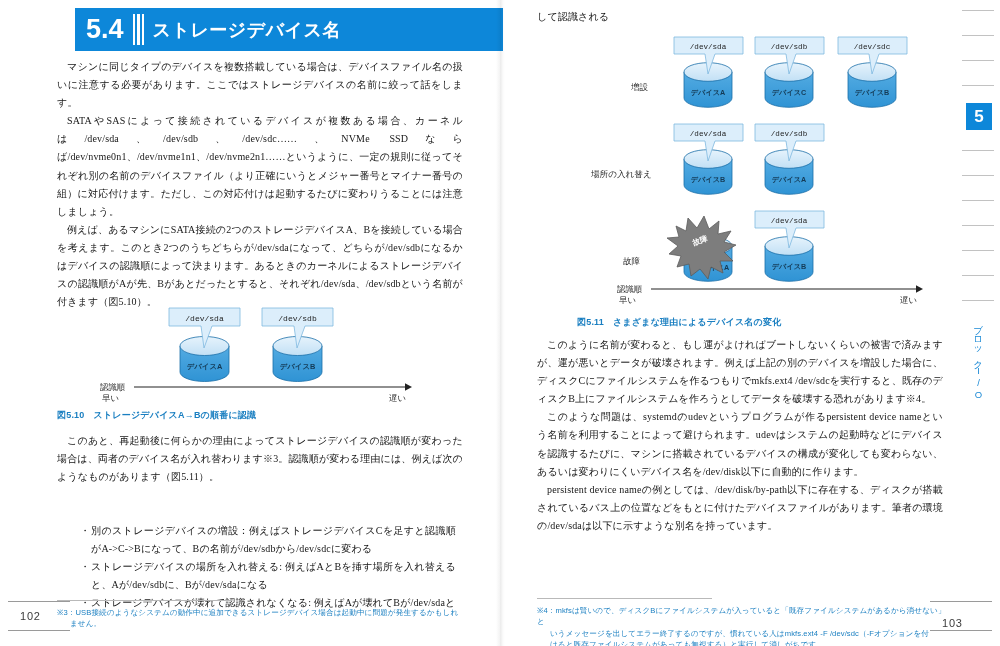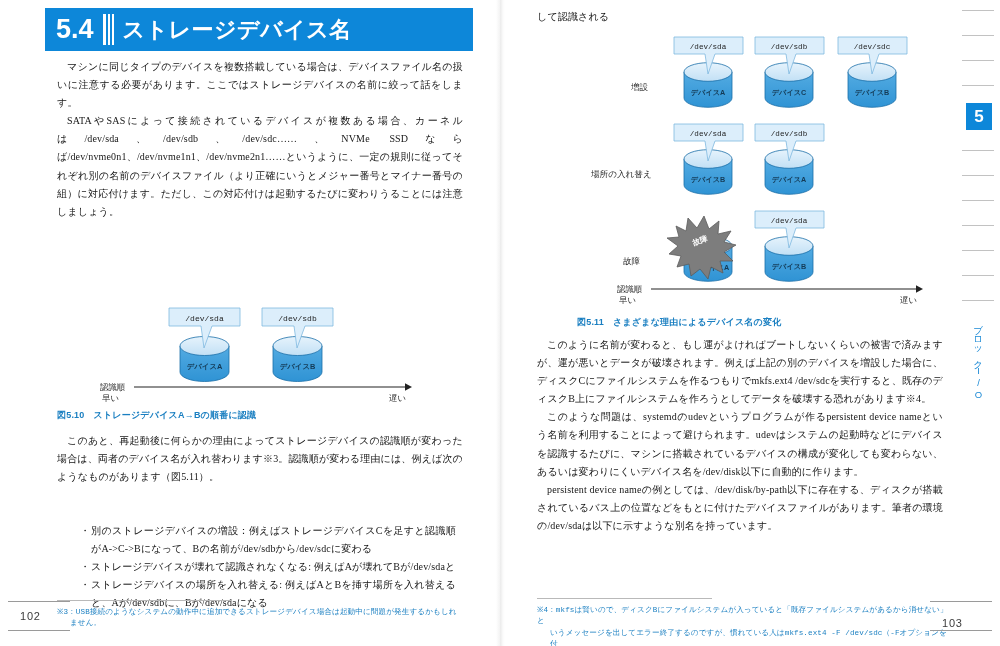--- a/index.html
+++ b/index.html
@@ -27,21 +27,21 @@
        rgba(0,0,0,0.00) 0%,
        rgba(0,0,0,0.045) 40%,
        rgba(0,0,0,0.075) 52%,
        rgba(0,0,0,0.02) 75%,
        rgba(0,0,0,0.00) 100%);
     pointer-events: none;
   }
 
   
   .section-banner {
-    position: absolute; left: 45px; top: 8px;
+    position: absolute; left: 75px; top: 8px;
     width: 428px; height: 43px;
     background: #0d87d9;
     display: flex; align-items: center;
   }
   .section-num {
     color: #ffffff;
     font-family: "Liberation Sans", sans-serif;
     font-weight: bold;
     font-size: 27px;
     line-height: 1;
@@ -54,21 +54,21 @@
     background:
       linear-gradient(to right,
         #ffffff 0 2.5px, transparent 2.5px 4.5px,
         #ffffff 4.5px 7px, transparent 7px 9px,
         #ffffff 9px 11px);
   }
   .section-title {
     color: #ffffff;
     font-family: "Liberation Sans", sans-serif;
     font-weight: bold;
-    font-size: 22px;
+    font-size: 18px;
     line-height: 1;
     letter-spacing: 0.5px;
   }
 
   
   .body-col {
     position: absolute;
     font-size: 10px;
     line-height: 18.1px;
     color: #161616;
@@ -103,21 +103,21 @@
   }
   .fig-caption .capnum { margin-right: 9px; }
 
   
   .footnote-area { position: absolute; }
   .footnote-rule {
     position: absolute;
     height: 1px; background: #b9b9b9;
   }
   .footnote {
-    font-family: Liberation Mono, monospace;
+    font-family: Liberation Sans, sans-serif;
     font-size: 7.6px;
     line-height: 11.4px;
     color: #1a7fc1;
     letter-spacing: 0.1px;
   }
   .footnote .fn-indent { display: block; padding-left: 13px; text-indent: 0; }
 
   
   .folio {
     position: absolute;
@@ -176,20 +176,21 @@
 
     <div class="section-banner">
       <span class="section-num">5.4</span>
       <span class="section-rule"></span>
       <span class="section-title">ストレージデバイス名</span>
     </div>
 
     <div class="body-col" style="left:57px; top:58px; width:406px;">
       <p>マシンに同じタイプのデバイスを複数搭載している場合は、デバイスファイル名の扱いに注意する必要があります。ここではストレージデバイスの名前に絞って話をします。</p>
       <p>SATAやSASによって接続されているデバイスが複数ある場合、カーネルは/dev/sda、/dev/sdb、/dev/sdc……、NVMe SSDならば/dev/nvme0n1、/dev/nvme1n1、/dev/nvme2n1……というように、一定の規則に従ってそれぞれ別の名前のデバイスファイル（より正確にいうとメジャー番号とマイナー番号の組）に対応付けます。ただし、この対応付けは起動するたびに変わりうることには注意しましょう。</p>
+      <p>例えば、あるマシンにSATA接続の2つのストレージデバイスA、Bを接続している場合を考えます。このとき2つのうちどちらが/dev/sdaになって、どちらが/dev/sdbになるかはデバイスの認識順によって決まります。あるときのカーネルによるストレージデバイスの認識順がAが先、Bがあとだったとすると、それぞれ/dev/sda、/dev/sdbという名前が付きます（図5.10）。</p>
     </div>
 
     <div class="diagram" style="left:62px; top:300px;">
       <svg class="dg-svg" width="400" height="105" viewBox="0 0 400 105">
         <defs>
           <linearGradient id="lg-top" x1="0" y1="0" x2="0" y2="1">
             <stop offset="0%" stop-color="#e6f3fc"></stop>
             <stop offset="100%" stop-color="#c2e0f5"></stop>
           </linearGradient>
           <linearGradient id="lg-body" x1="0" y1="0" x2="0" y2="1">
@@ -234,22 +235,22 @@
       <span class="capnum">図5.10</span><span>ストレージデバイスA→Bの順番に認識</span>
     </div>
 
     <div class="body-col" style="left:57px; top:432px; width:406px;">
       <p>このあと、再起動後に何らかの理由によってストレージデバイスの認識順が変わった場合は、両者のデバイス名が入れ替わります※3。認識順が変わる理由には、例えば次のようなものがあります（図5.11）。</p>
     </div>
 
     <div class="body-col" style="left:70px; top:510px; width:398px;">
       <ul class="bullets">
         <li>別のストレージデバイスの増設：例えばストレージデバイスCを足すと認識順がA-&gt;C-&gt;Bになって、Bの名前が/dev/sdbから/dev/sdcに変わる</li>
+        <li>ストレージデバイスの場所を入れ替える: 例えばAとBを挿す場所を入れ替えると、Aが/dev/sdbに、Bが/dev/sdaになる</li>
         <li>ストレージデバイスが壊れて認識されなくなる: 例えばAが壊れてBが/dev/sdaと</li>
-        <li>ストレージデバイスの場所を入れ替える: 例えばAとBを挿す場所を入れ替えると、Aが/dev/sdbに、Bが/dev/sdaになる</li>
       </ul>
     </div>
 
     <div class="footnote-area" style="left:57px; top:600px; width:410px;">
       <div class="footnote-rule" style="left:0; top:0; width:175px;"></div>
       <div class="footnote" style="padding-top:7px;">
         <span>※3：</span><span>USB接続のようなシステムの動作中に追加できるストレージデバイス場合は起動中に問題が発生するかもしれ</span>
         <span class="fn-indent">ません。</span>
       </div>
     </div>

